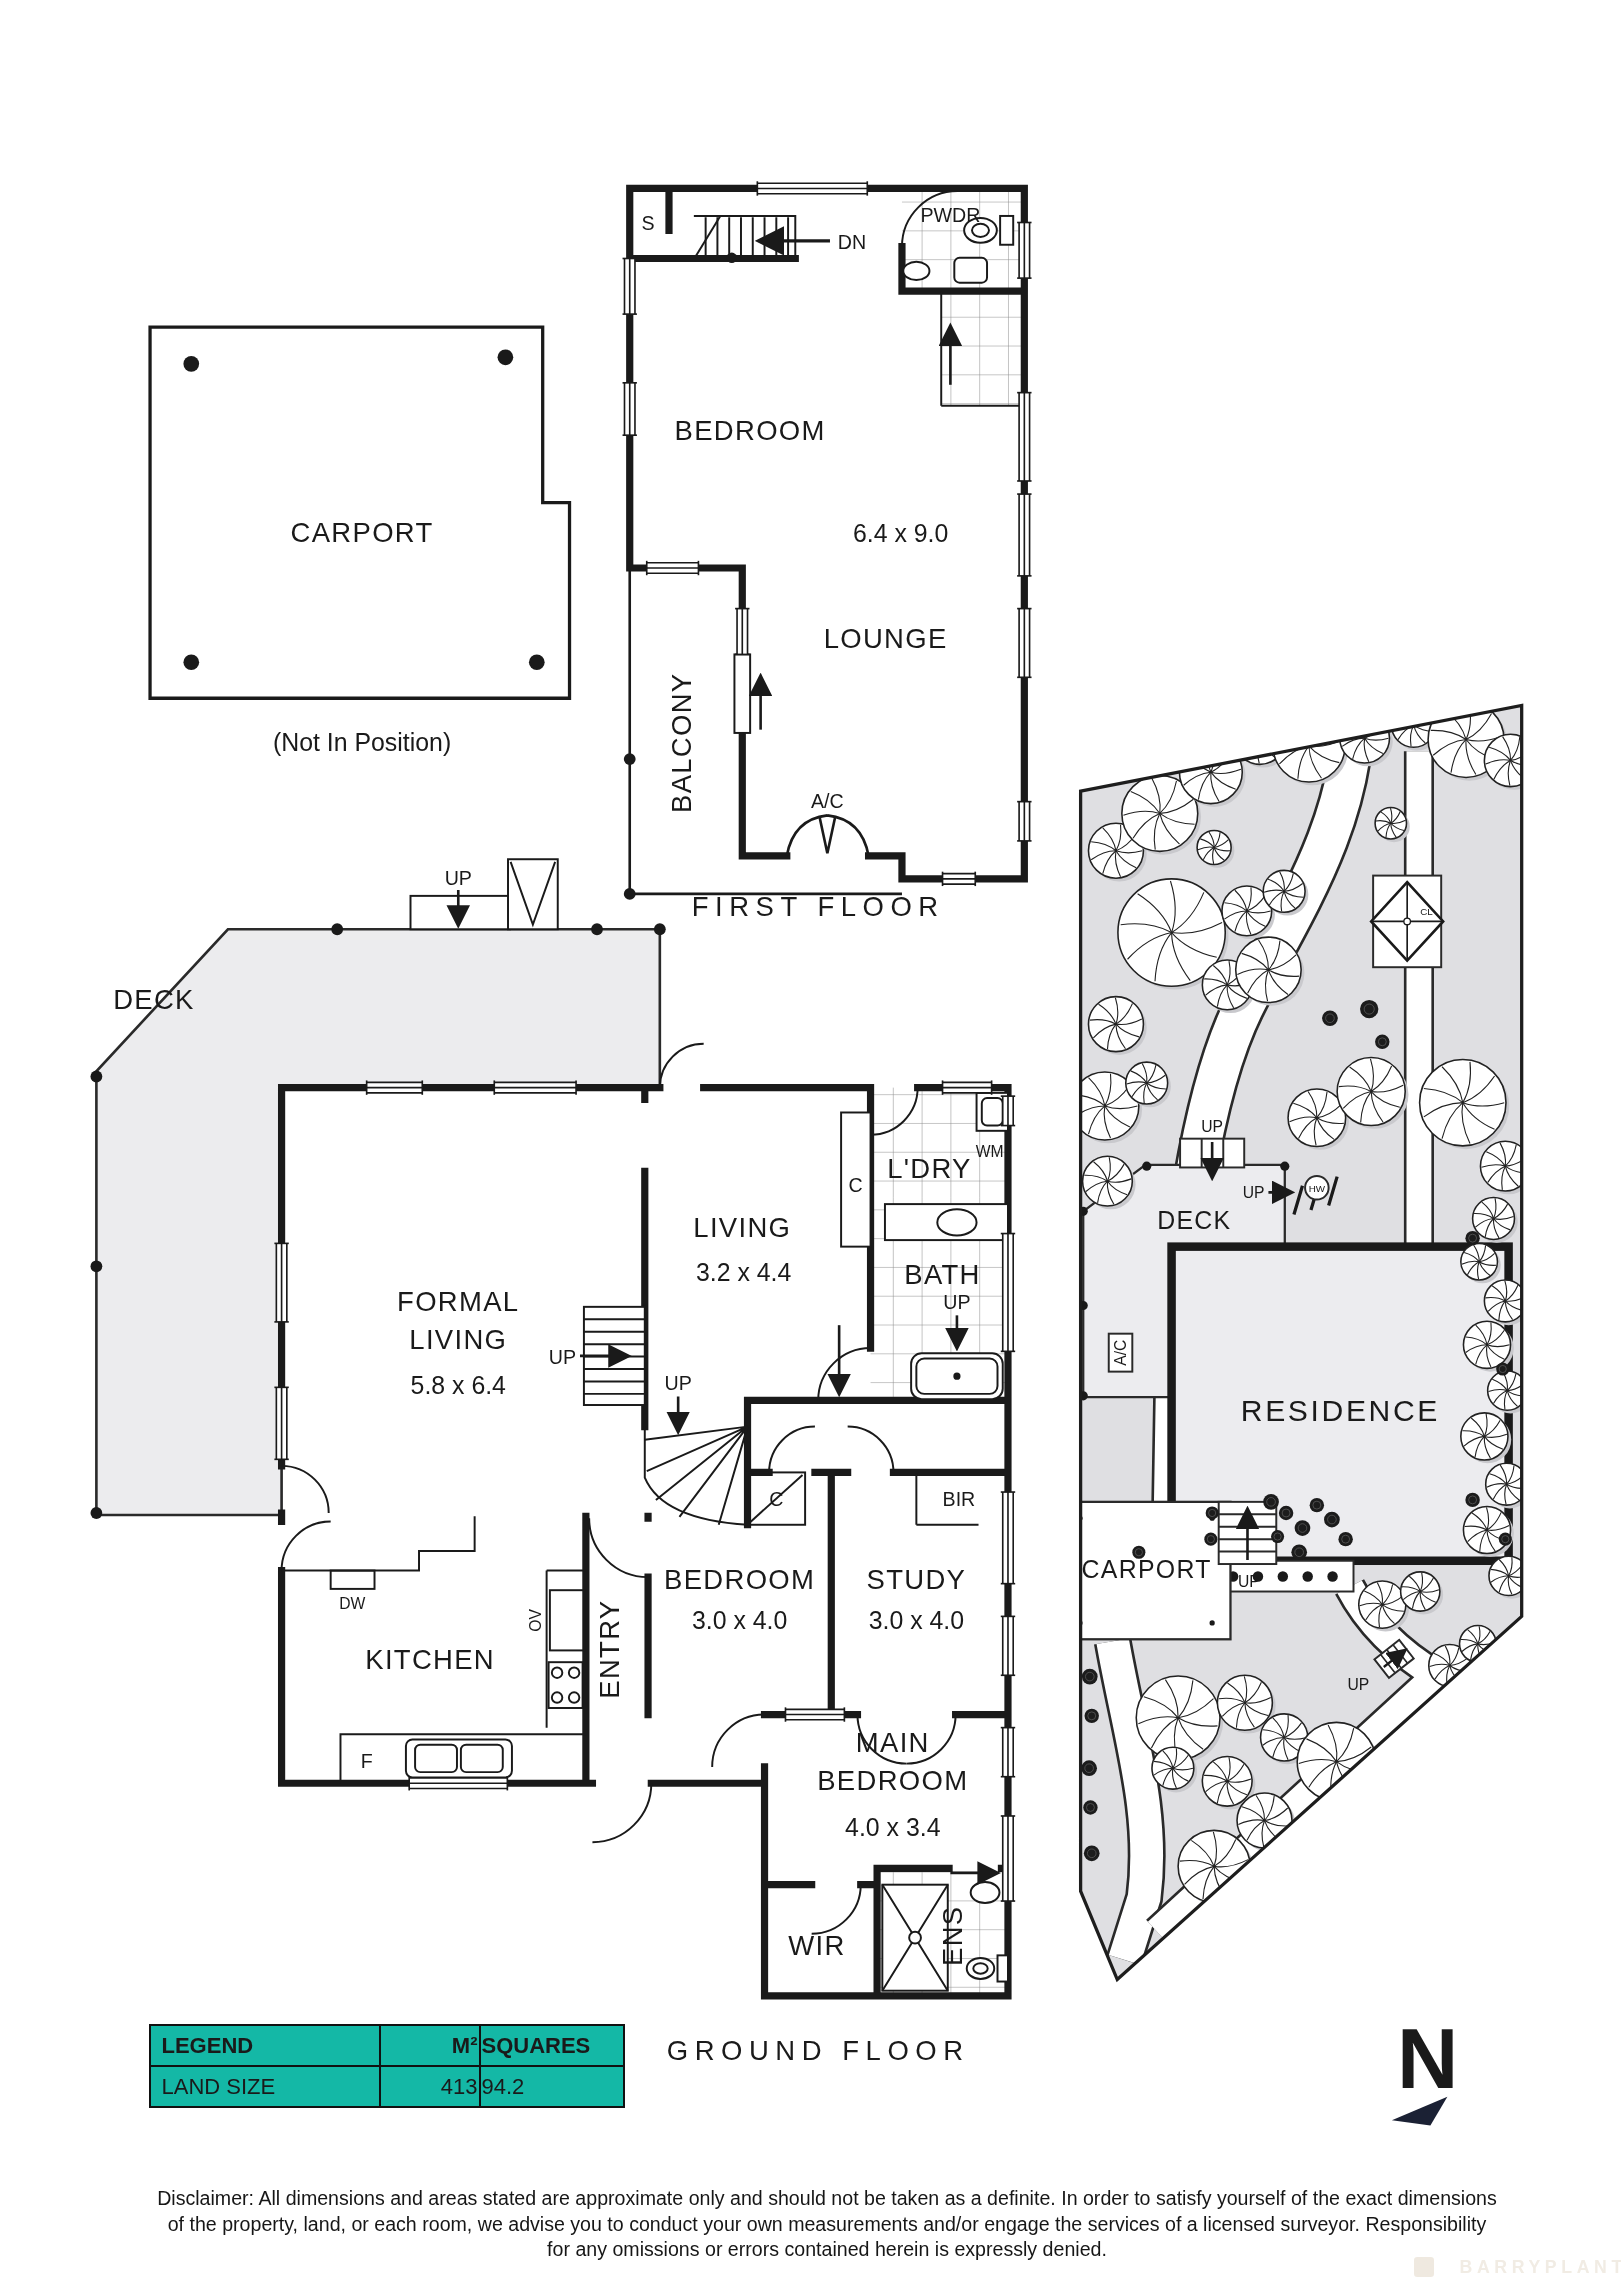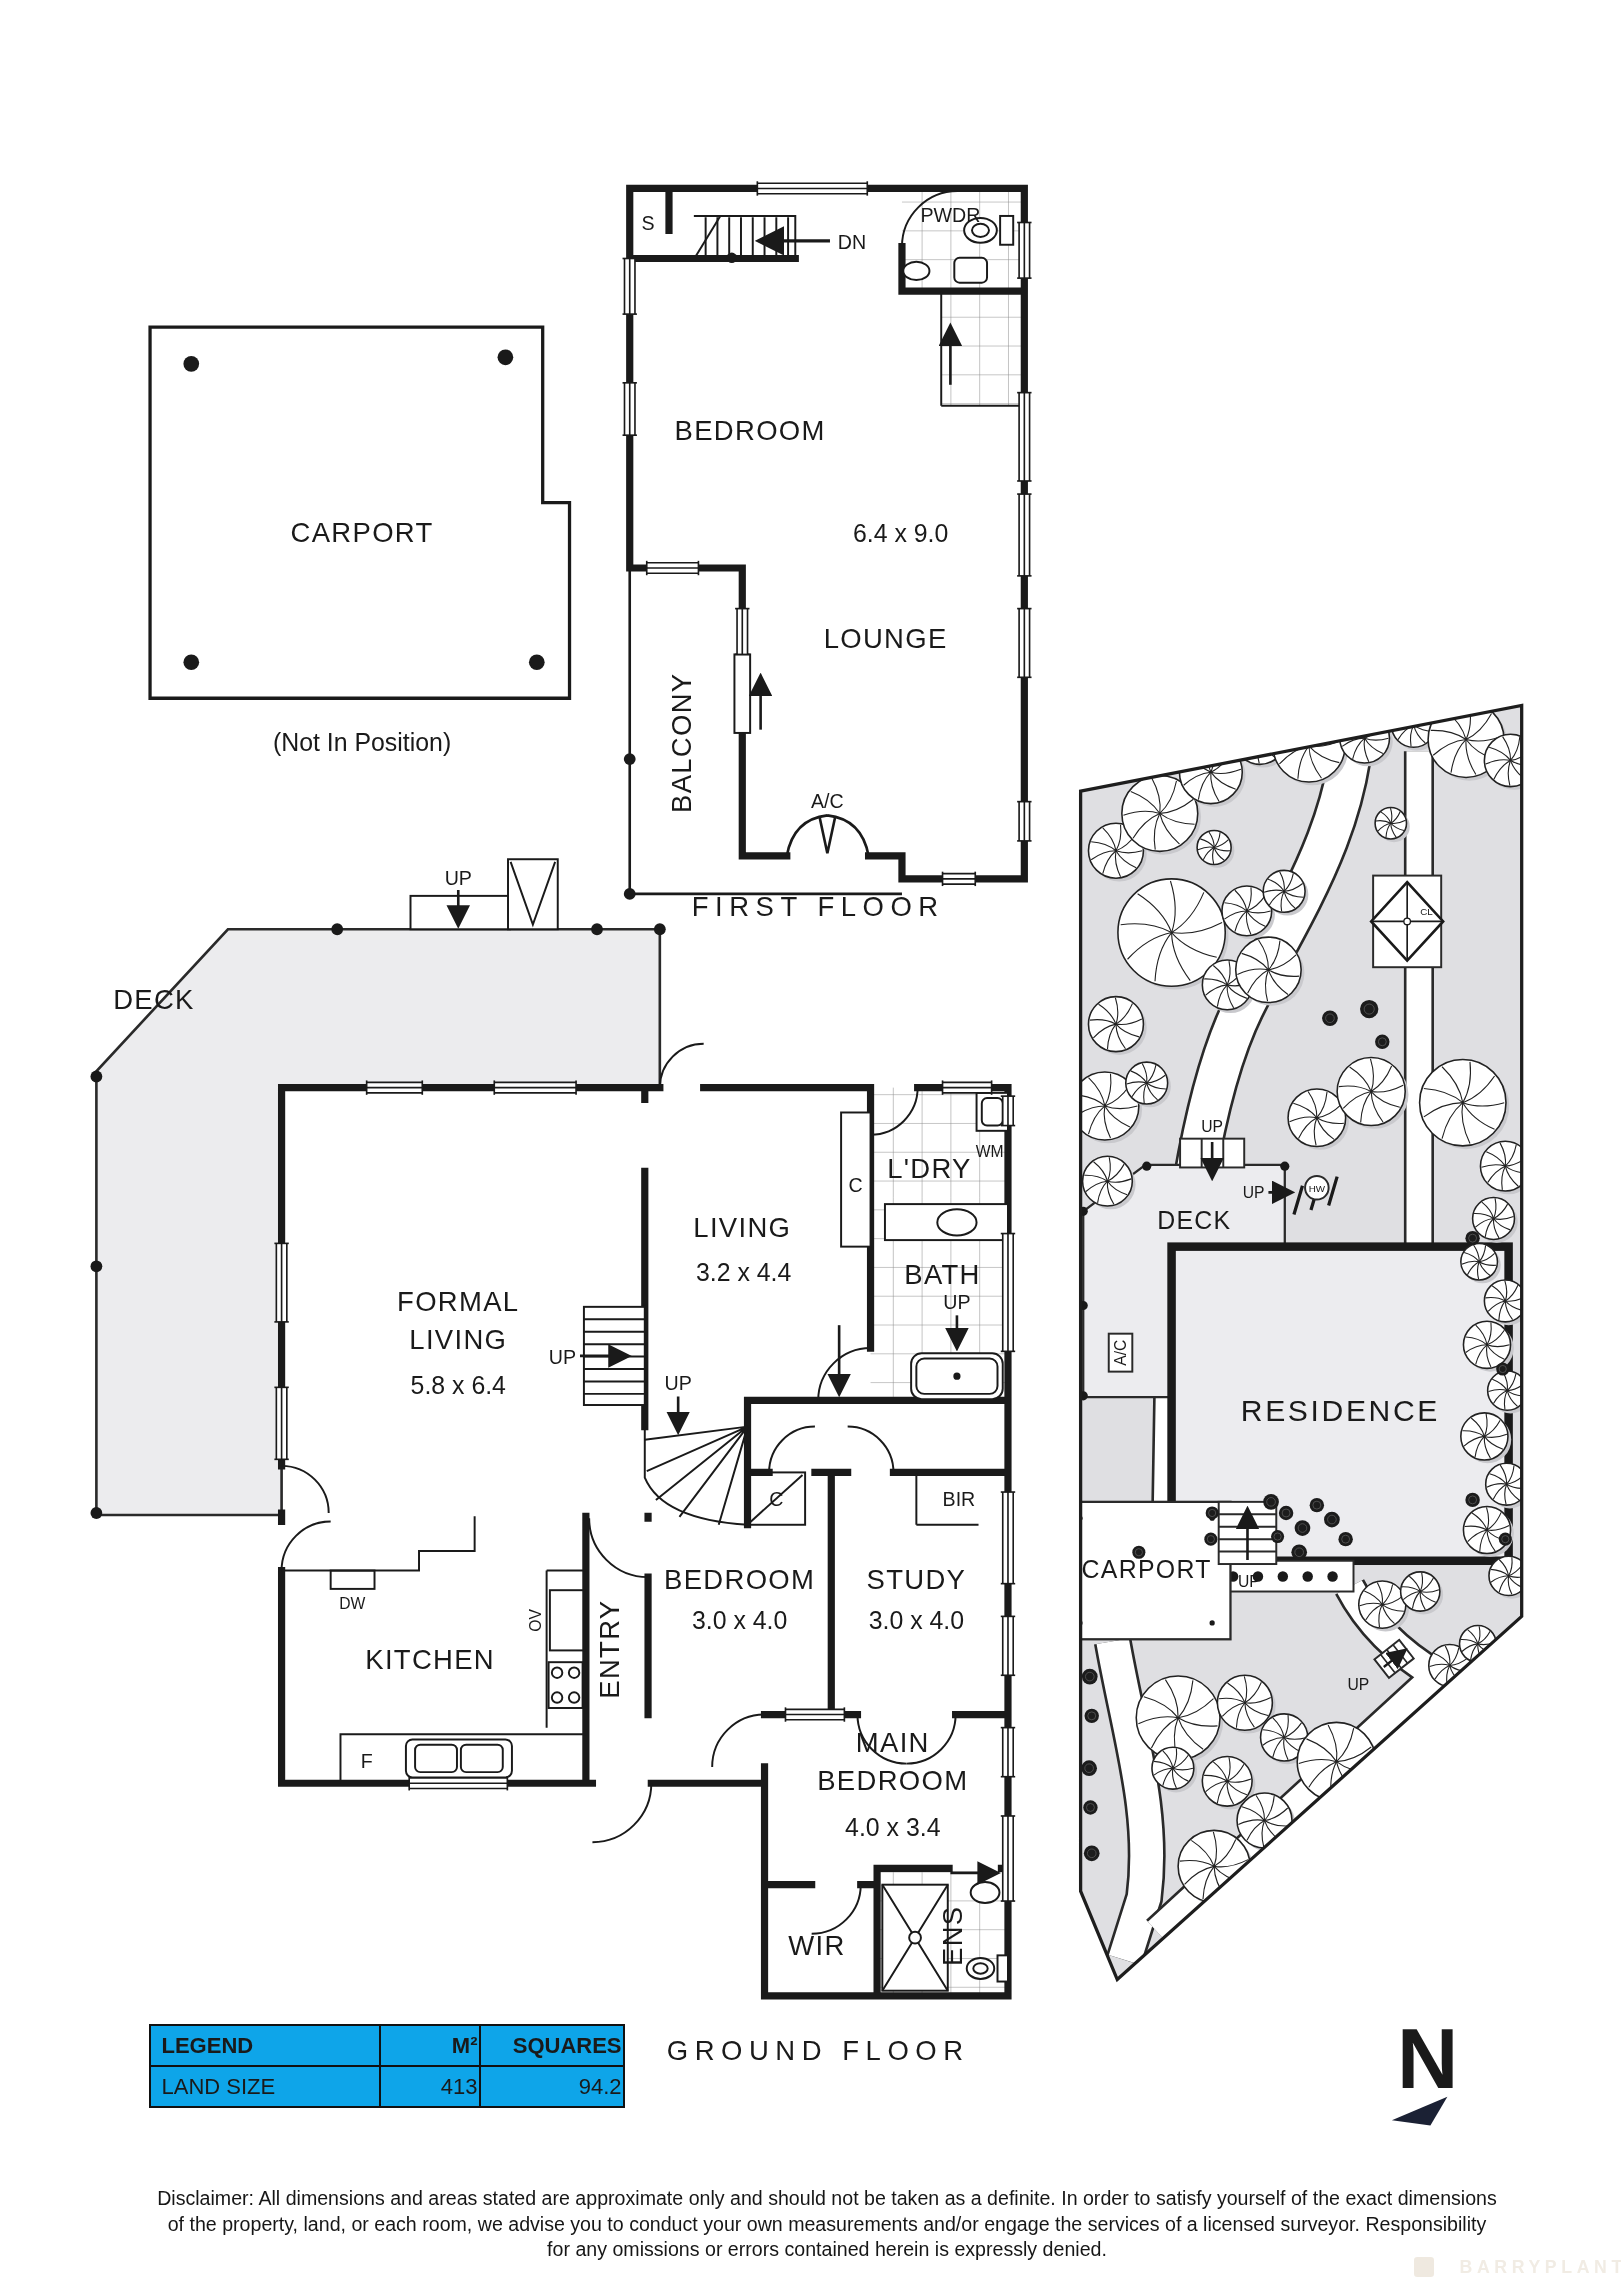--- a/index.html
+++ b/index.html
@@ -9,25 +9,25 @@
   .room-lbl{font-size:42px;letter-spacing:2px;}
   .dim-lbl{font-size:38px;}
   .sm-lbl{font-size:30px;}
   .xs-lbl{font-size:24px;}
   .cap-lbl{font-size:42px;letter-spacing:10px;}
   .site-lbl{font-size:38px;letter-spacing:2px;}
   .res-lbl{font-size:46px;letter-spacing:4px;}
   .tiny-lbl{font-size:15px;}
   
   .legend{position:absolute;left:149px;top:2024px;border-collapse:collapse;}
-  .legend td,.legend th{border:2.6px solid #111;font-size:22px;height:37px;background:#0ea5e9;}
+  .legend td,.legend th{border:2.6px solid #111;font-size:22px;height:37px;background:#14b8a6;}
   .legend th{font-weight:bold;}
   .legend .c1{width:216px;text-align:left;padding-left:10.5px;}
   .legend .c2{width:96px;text-align:right;}
-  .legend .c3{width:140px;text-align:right;}
+  .legend .c3{width:140px;text-align:left;}
   .disclaimer{position:absolute;left:16px;top:2186px;width:1622px;text-align:center;
               font-size:19.6px;line-height:25.5px;color:#161616;}
   .compass{position:absolute;left:1335px;top:1996px;}
   .watermark{position:absolute;left:1414px;top:2257px;display:flex;gap:26px;}
   .watermark .wm-box{width:19.6px;height:19.6px;background:#efe9e0;border-radius:3.3px;}
   .watermark .wm-text{font-size:17.7px;font-weight:bold;letter-spacing:4.6px;color:#f1ece4;}
 </style>
 </head>
 <body>
 

